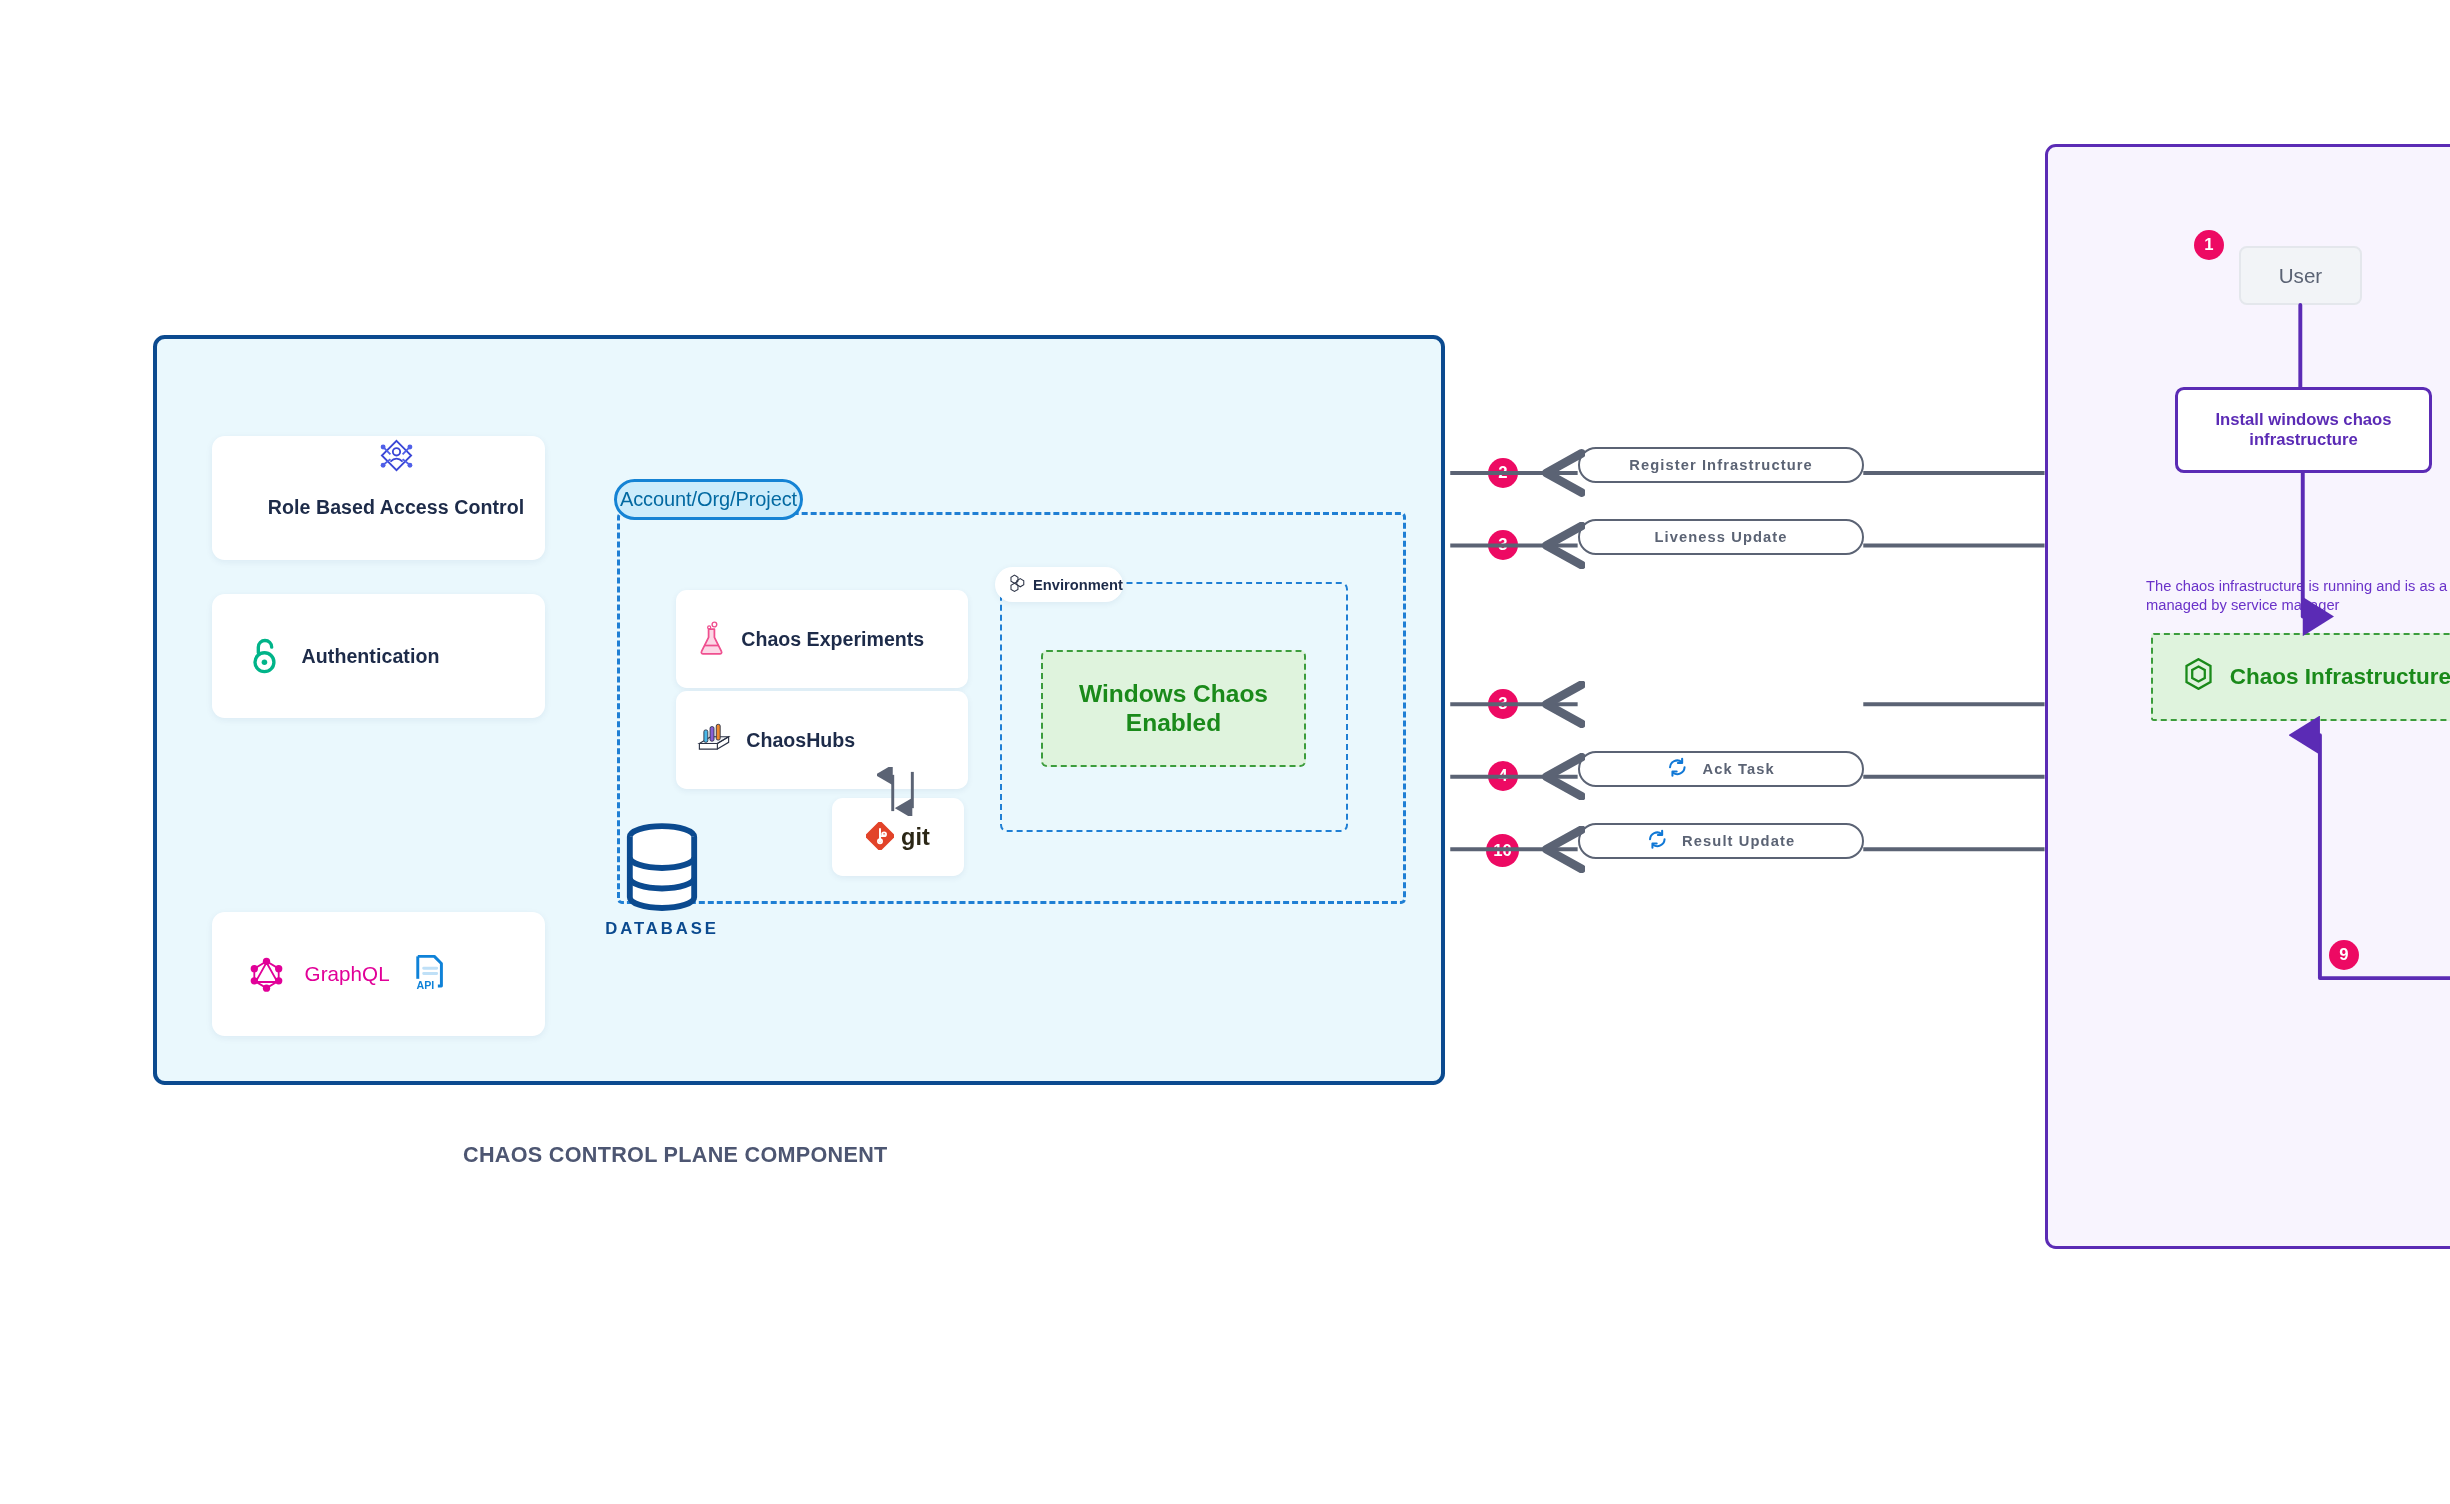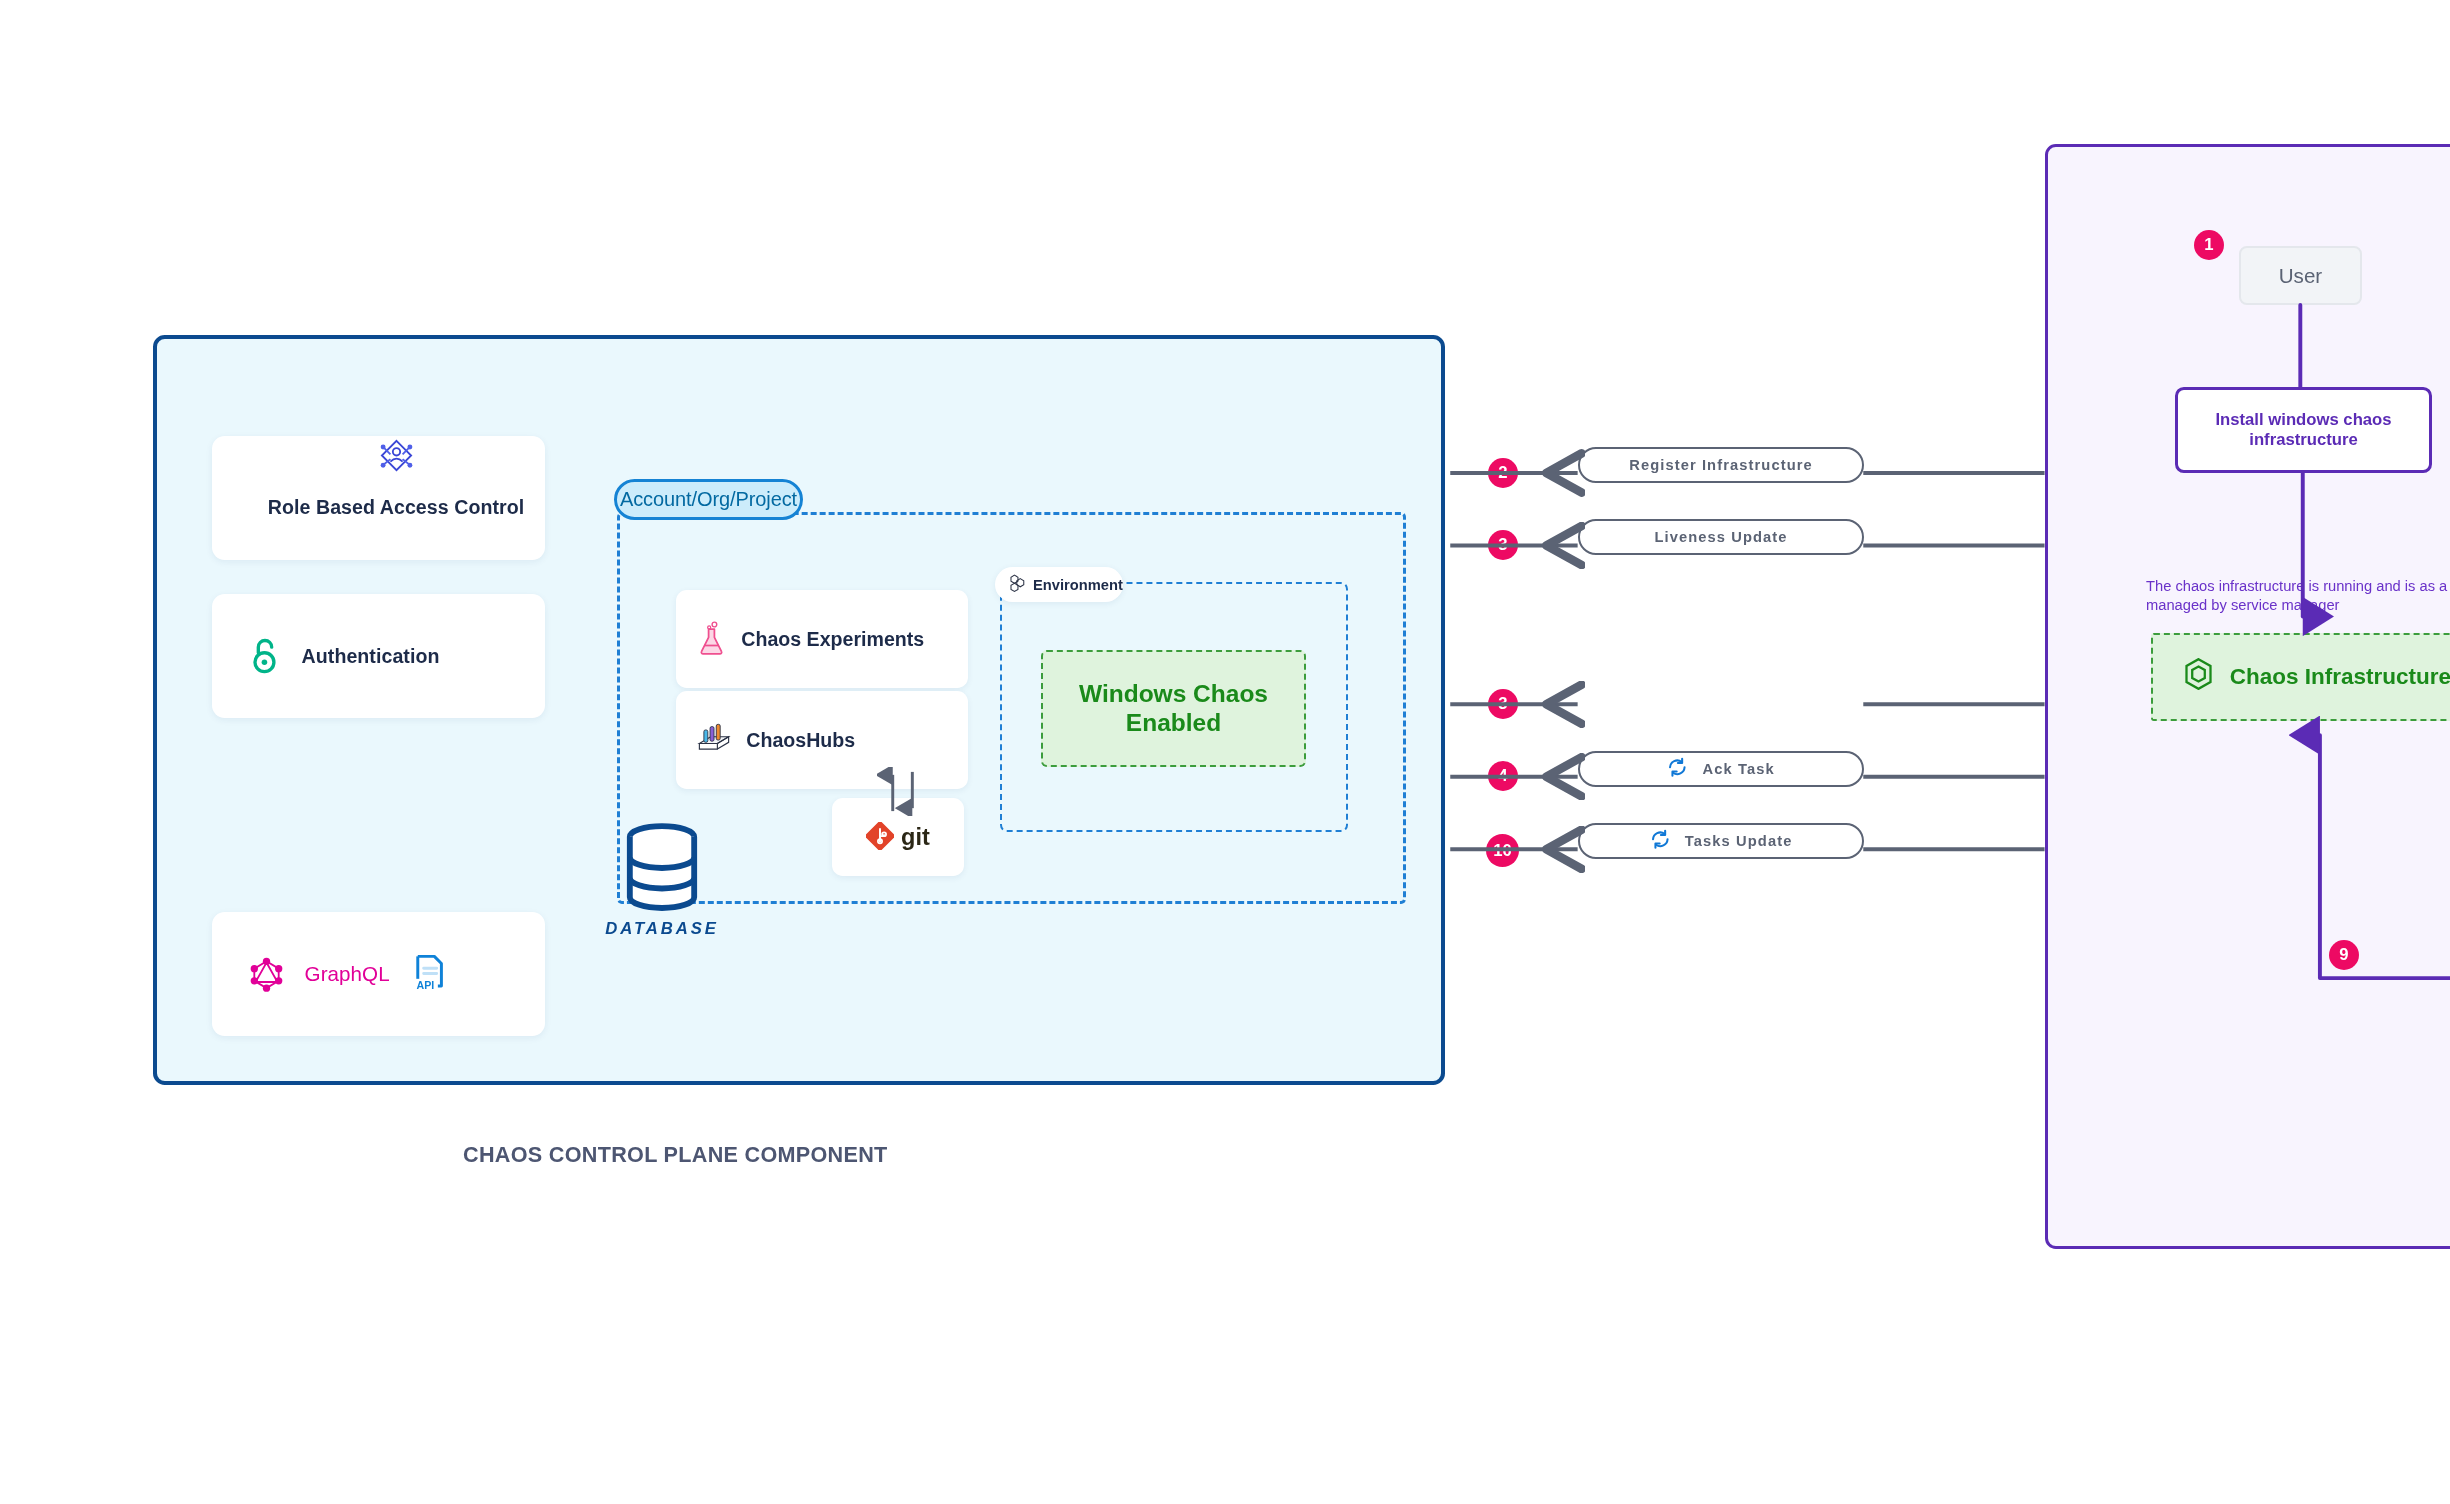--- a/index.html
+++ b/index.html
@@ -84,21 +84,21 @@
   #env-pill .env-text { font-size: 14.7px; font-weight: bold; color: #1d2b49; }
   #win-chaos {
     position: absolute;
     left: 1041px; top: 650px; width: 265px; height: 117px;
     background: #dff3dd; border: 2px dashed #3c9c3c; border-radius: 5.9px;
     display: flex; align-items: center; justify-content: flex-end; text-align: center;
     color: #1a8a1a; font-size: 24.5px; font-weight: bold; line-height: 1.18;
   }
 
   
-  #db-wrap { position: absolute; left: 581px; top: 823px; width: 162px; text-align: center; font-style: italic; }
+  #db-wrap { position: absolute; left: 581px; top: 823px; width: 162px; text-align: center; }
   #db-label { margin-top: 5.9px; font-size: 16.7px; font-weight: bold; color: #0b4a8f; letter-spacing: 2.9px; }
 
   
   #git-arrows { position: absolute; left: 877px; top: 767px; }
 
   
   #exec-panel {
     position: absolute;
     left: 2045px; top: 144px; width: 1602px; height: 1105px;
     background: #f8f4fe;
@@ -335,21 +335,21 @@
   </div>
   <div class="conn-pill" id="pill-result">
     <span class="ico">
       <svg width="20.6" height="20.6" viewBox="0 0 34 34">
         <path d="M5 17 a12 12 0 0 1 19 -9" fill="none" stroke="#1078d6" stroke-width="3.4" stroke-linecap="round"></path>
         <path d="M29 17 a12 12 0 0 1 -19 9" fill="none" stroke="#1078d6" stroke-width="3.4" stroke-linecap="round"></path>
         <path d="M25 3 l0 7 -7 0" fill="none" stroke="#1078d6" stroke-width="3.4" stroke-linecap="round" stroke-linejoin="round"></path>
         <path d="M9 31 l0 -7 7 0" fill="none" stroke="#1078d6" stroke-width="3.4" stroke-linecap="round" stroke-linejoin="round"></path>
       </svg>
     </span>
-    <span>Tasks Update</span>
+    <span>Result Update</span>
   </div>
 
   <div class="step-badge sb-sm" id="badge-2">2</div>
   <div class="step-badge sb-sm" id="badge-3a">3</div>
   <div class="step-badge sb-sm" id="badge-3b">3</div>
   <div class="step-badge sb-sm" id="badge-4">4</div>
   <div class="step-badge" id="badge-10">10</div>
 
   <div id="exec-panel"></div>
 

